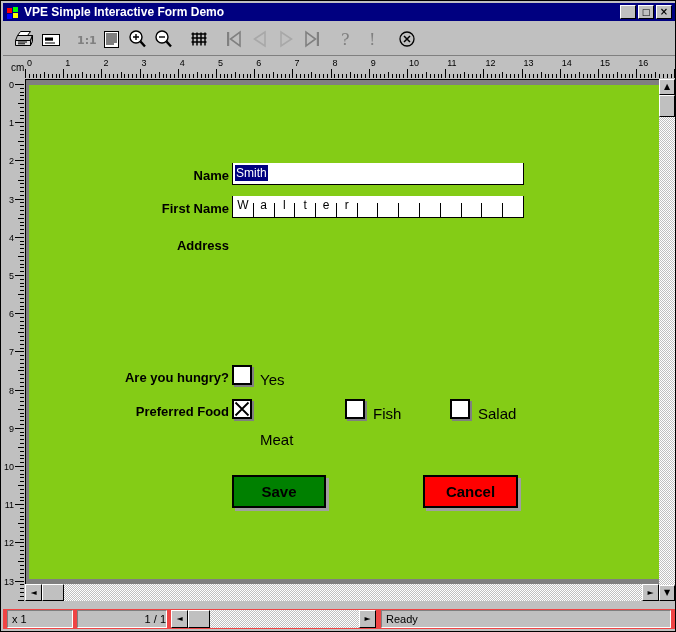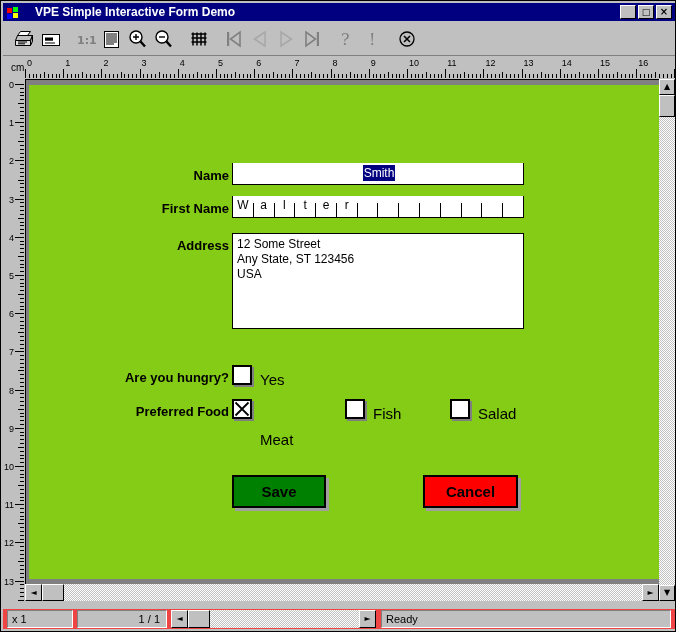--- a/index.html
+++ b/index.html
@@ -23,21 +23,20 @@
 
   
   #titlebar {
     position: absolute;
     left: 2px; top: 2px;
     width: 672px; height: 18px;
     background: #000080;
     display: flex;
     align-items: center;
     box-sizing: border-box;
-    gap: 11px;
   }
   #title-icon {
     width: 16px; height: 15px;
     margin-left: 2px; margin-right: 3px;
     background: #000080;
     position: relative;
     flex: 0 0 auto;
   }
   #title-icon .q { position:absolute; width:5px; height:5px; }
   #title-icon .q1 { left:2px; top:3px;  background:#ff0000; }
@@ -200,21 +199,21 @@
     box-sizing: border-box;
     background: #c0c0c0;
   }
   #st-zoom {
     width: 66px; height: 18px; margin-left: 4px;
     font-size: 11px; color:#000; line-height: 16px; padding-left: 4px;
   }
   #st-page {
     width: 90px; height: 18px; margin-left: 4px;
     font-size: 11px; color:#000; line-height: 16px;
-    text-align: right; padding-right: 6px;
+    text-align: right; 
   }
   #st-scroll {
     width: 205px; height: 18px; margin-left: 4px;
     position: relative;
   }
   #st-ready {
     flex: 1 1 auto; height: 18px; margin-left: 5px; margin-right: 4px;
     font-size: 11px; color: #000; line-height: 16px; padding-left: 4px;
   }
 
@@ -228,21 +227,20 @@
     white-space: nowrap;
   }
   .f-input {
     position: absolute;
     border: 1px solid #000;
     background: #fff;
     box-sizing: border-box;
     font-size: 12px;
     color: #000;
     overflow: hidden;
-    text-align: center;
   }
   .sel-text {
     background: #000080;
     color: #ffffff;
     font-size: 12px;
     padding: 0 1px;
   }
   .comb {
     position: absolute;
     box-sizing: border-box;
@@ -831,23 +829,20 @@
           <div class="cell"></div>
           <div class="cell"></div>
           <div class="cell"></div>
           <div class="cell"></div>
           <div class="cell"></div>
           <div class="cell"></div>
           <div class="cell"></div>
         </div>
 
       <div class="f-label" style="left:40px; top:153px; width:160px;">Address</div>
-      <div class="addr-box" style="left:203px; top:148px; width:292px; height:96px;">12 Some Street
-Any State, ST 123456
-USA</div>
 
       <div class="f-label" style="left:20px; top:285px; width:180px;">Are you hungry?</div>
       <div class="chk sh" style="left:203px; top:280px;"></div>
       <div class="chk-lbl" style="left:231px; top:286px;">Yes</div>
 
       <div class="f-label" style="left:20px; top:319px; width:180px;">Preferred Food</div>
 
       <div class="chk sh" style="left:203px; top:314px;">
         <svg class="x" width="16" height="16" viewBox="0 0 16 16">
           <path d="M1.5 1.5 L14.5 14.5 M14.5 1.5 L1.5 14.5" stroke="#000" stroke-width="1.8"></path>

